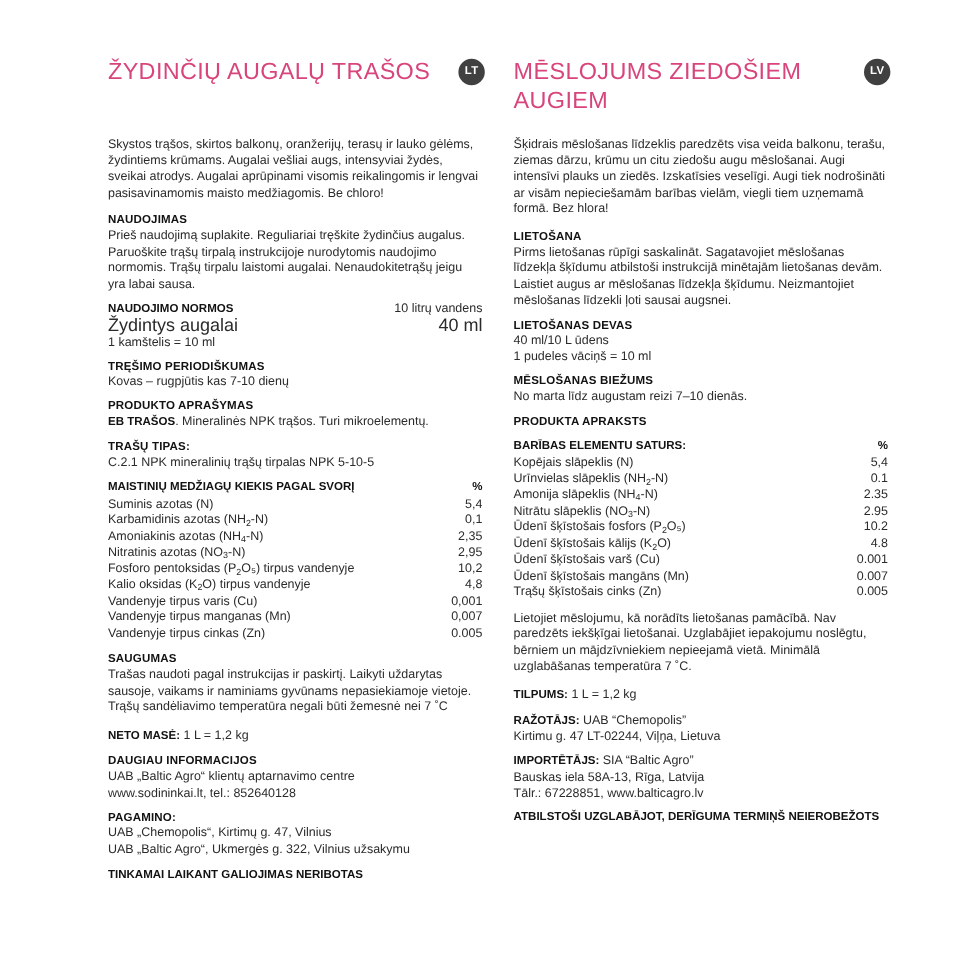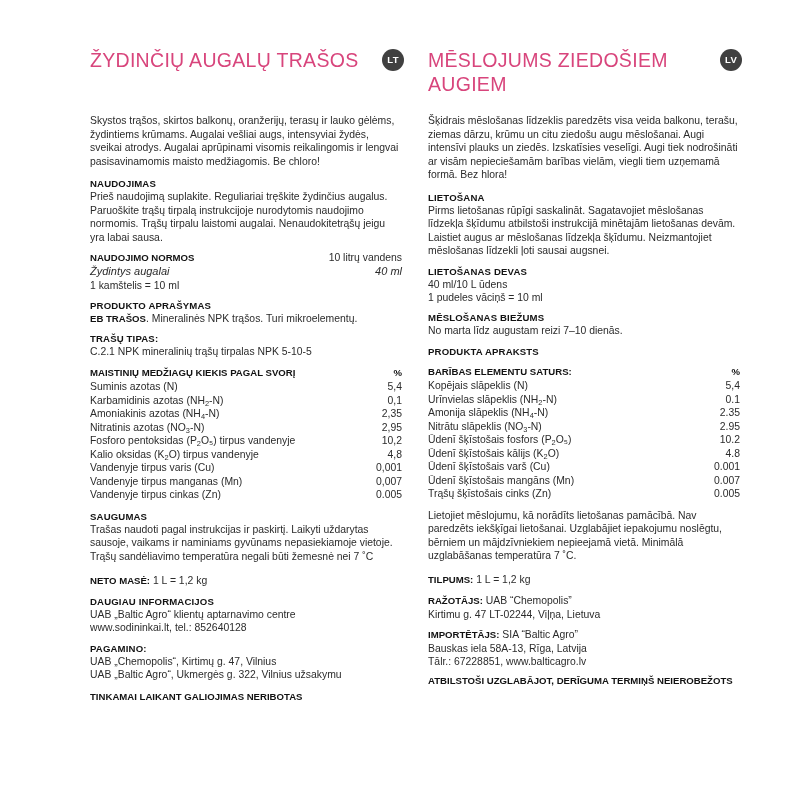--- a/index.html
+++ b/index.html
@@ -117,24 +117,23 @@
     color: #121212;
     line-height: 14px;
   }
   .dose-head-row .right-cell {
     font-size: 10.4px;
     color: #2b2b2b;
     line-height: 14px;
   }
   .dose-row .left-cell,
   .dose-row .right-cell {
-    font-size: 11px;
+    font-size: 15px;
     color: #2b2b2b;
     line-height: 13.6px;
-    font-style: italic;
   }
   .nutrient-table {
     width: 100%;
     border-collapse: collapse;
     margin: 3px 0 0 0;
   }
   .nutrient-table th,
   .nutrient-table td {
     padding: 0;
     vertical-align: baseline;
@@ -203,20 +202,24 @@
         <span class="left-cell">NAUDOJIMO NORMOS</span>
         <span class="right-cell">10 litrų vandens</span>
       </div>
       <div class="row-split dose-row">
         <span class="left-cell">Žydintys augalai</span>
         <span class="right-cell">40 ml</span>
       </div>
       <div class="sec-body">1 kamštelis = 10 ml</div>
     </div>
 
+    <div class="sec">
+      <div class="sec-head">TRĘŠIMO PERIODIŠKUMAS</div>
+      <div class="sec-body">Kovas – rugpjūtis kas 7-10 dienų</div>
+    </div>
 
     <div class="sec">
       <div class="sec-head">PRODUKTO APRAŠYMAS</div>
       <div class="sec-body"><span class="inline-head">EB TRAŠOS</span><span>. Mineralinės NPK trąšos. Turi mikroelementų.</span></div>
     </div>
 
     <div class="sec">
       <div class="sec-head">TRAŠŲ TIPAS:</div>
       <div class="sec-body">C.2.1 NPK mineralinių trąšų tirpalas NPK 5-10-5</div>
     </div>

